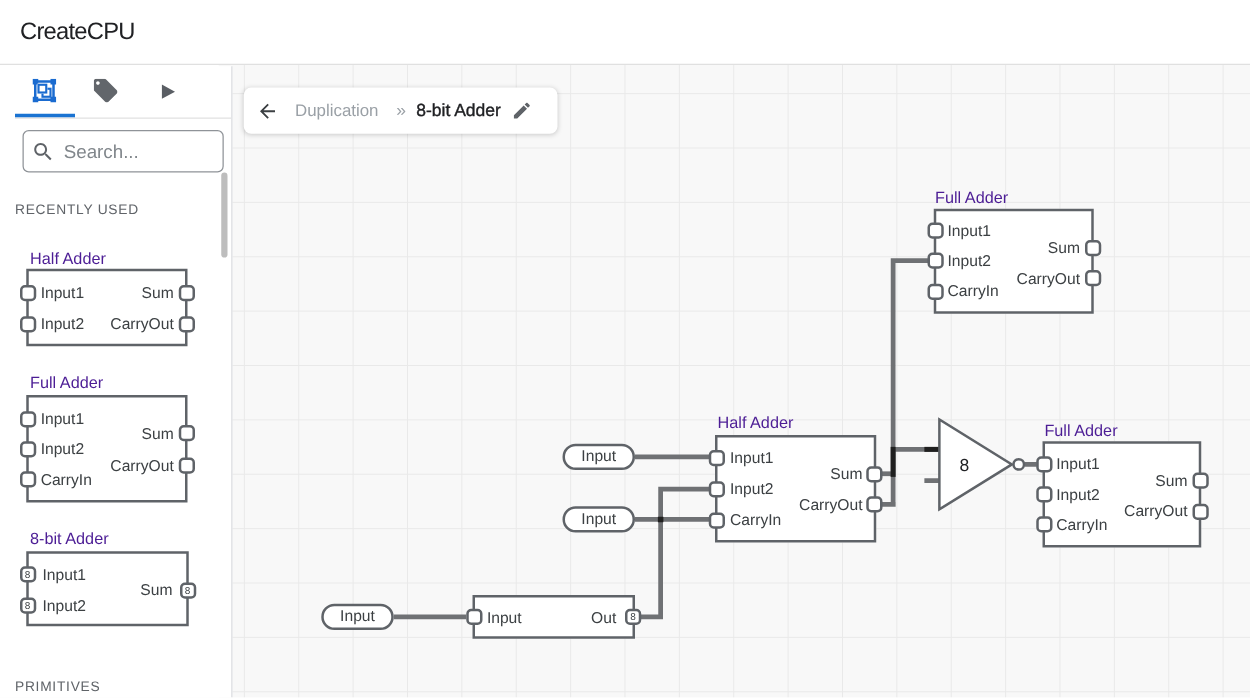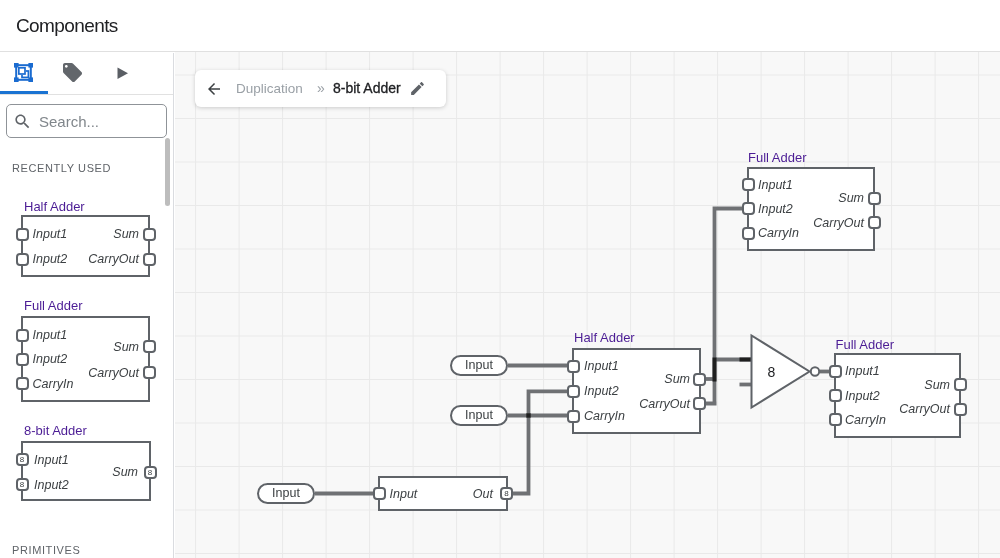--- a/index.html
+++ b/index.html
@@ -7,40 +7,40 @@
     font-family:"Liberation Sans", sans-serif; }
   #page { position:relative; width:1000px; height:558px; overflow:hidden; }
   .abs { position:absolute; }
 
   
   #header { left:0; top:0; width:1000px; height:52px; background:#fff;
     border-bottom:1px solid #e0e0e0; z-index:30; }
   #title { left:16px; top:15px; font-size:19px; letter-spacing:-0.6px; color:#202124; }
 
   
-  #sidebar { left:0; top:53px; width:174px; height:505px; background:#fff;
+  #sidebar { left:12px; top:53px; width:174px; height:505px; background:#fff;
     border-right:1px solid #dadce0; }
   #tabline { left:0; top:41px; width:173px; height:1px; background:#e1e1e1; }
   #tabind { left:0; top:38px; width:48px; height:3px; background:#1a73d2; }
   #search { left:6px; top:51px; width:161px; height:34px; border:1.3px solid #8f9398;
     border-radius:5px; background:#fff; }
   #searchtxt { left:39px; top:60.5px; font-size:15px; line-height:15px; color:#80868b; }
   #sbar { left:165px; top:85px; width:5px; height:68px; border-radius:3px; background:#bdbdbd; }
   .sect { font-size:11px; letter-spacing:0.6px; color:#5f6368; }
 
   
   .cbox { position:absolute; background:#fff; border:2px solid #5f6368; }
   .ctitle { position:absolute; font-size:13px; color:#4c1d95; line-height:14px; white-space:nowrap; }
   .port { position:absolute; width:13px; height:13px; background:#fff;
     border:2.2px solid #5f6368; border-radius:4px; z-index:12; }
   .port8 { position:absolute; width:13px; height:13px; background:#fff;
     border:2px solid #5f6368; border-radius:4px; z-index:12; font-size:8px;
     color:#3c4043; text-align:center; line-height:9px; }
   .pl { position:absolute; font-size:12.5px; color:#3c4043; line-height:16px;
-    white-space:nowrap; z-index:13;font-style:italic; }
+    white-space:nowrap; z-index:13; }
   .plr { text-align:right; }
   .pill { position:absolute; background:#fff; border:2px solid #5f6368;
     border-radius:11px; font-size:12.5px; color:#3c4043; text-align:center;
     z-index:12; }
 
   
   #canvas { left:175px; top:52px; width:825px; height:506px; background:#f8f8f8;
     background-image:
       linear-gradient(to right, #e9e9e9 1px, transparent 1px),
       linear-gradient(to bottom, #e9e9e9 1px, transparent 1px);
@@ -206,16 +206,16 @@
   <div class="ctitle" style="left:24px; top:424px;">8-bit Adder</div>
   <div class="cbox" style="left:21px; top:441px; width:130px; height:60px;"></div>
   <div class="port8" style="left:15.5px; top:453px;">8</div>
   <div class="port8" style="left:15.5px; top:478px;">8</div>
   <div class="port8" style="left:143.5px; top:465.5px;">8</div>
   <div class="pl" style="left:34px; top:451.5px;">Input1</div>
   <div class="pl" style="left:34px; top:476.5px;">Input2</div>
   <div class="pl plr" style="right:862px; top:464px;">Sum</div>
 
   <div id="header" class="abs">
-      <div id="title" class="abs">Components</div>
+      <div id="title" class="abs">CreateCPU</div>
     </div>
 
 </div>
 
 </body></html>

